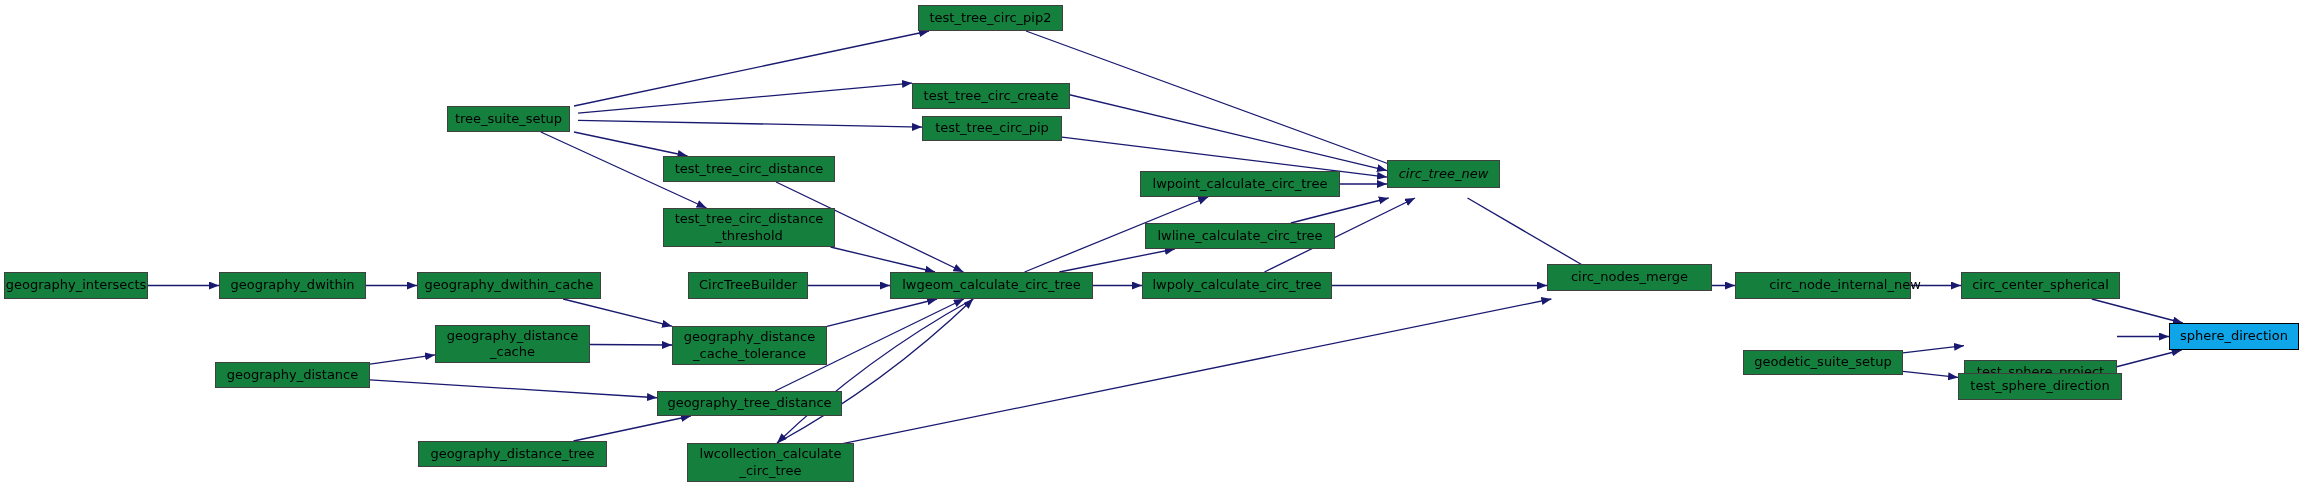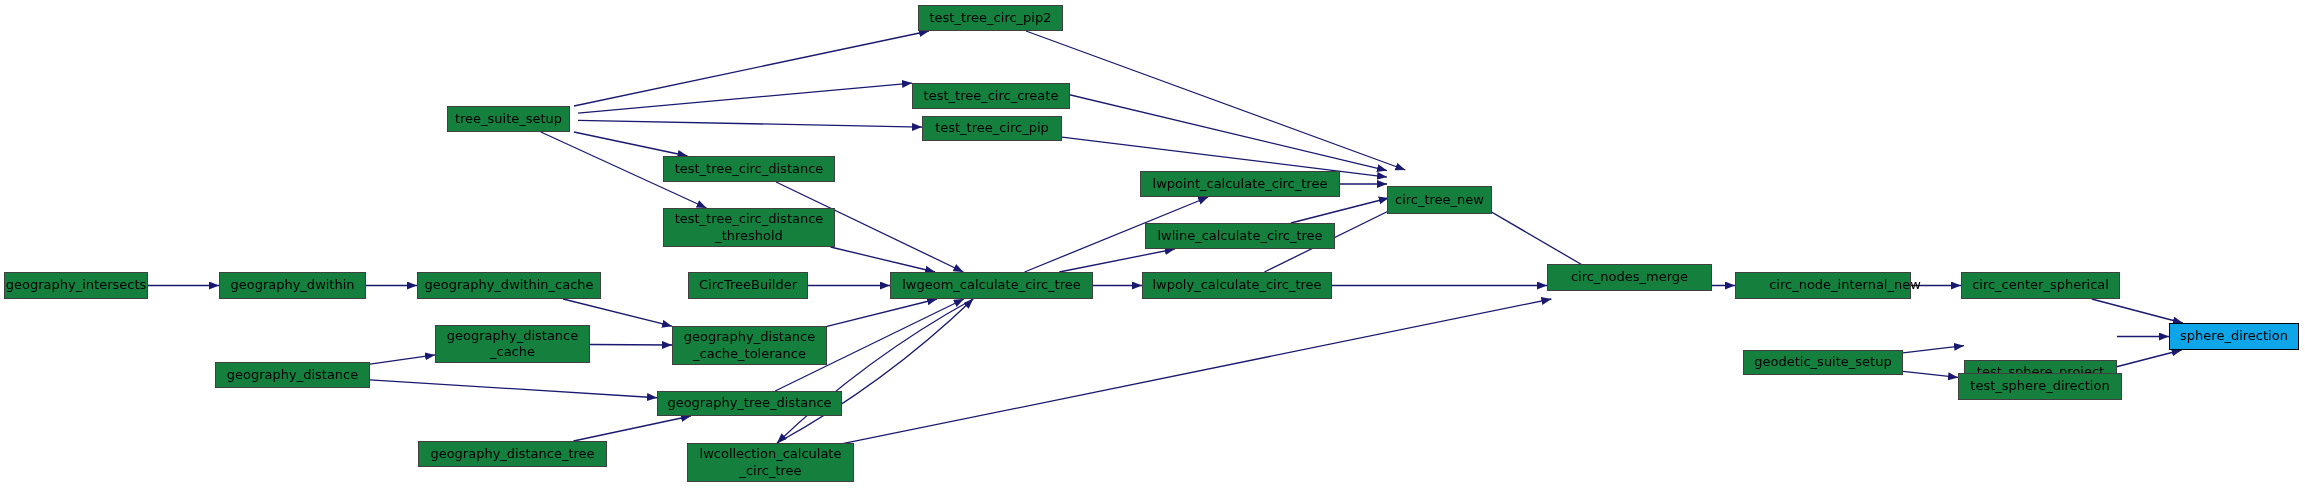--- a/index.html
+++ b/index.html
@@ -85,21 +85,21 @@
       <div class="node" style="left: 912px; top: 63px; width: 158px; height: 26px; margin-top: 20px;">test_tree_circ_create</div>
       <div class="node" style="left: 922px; top: 116px; width: 140px; height: 25px;">test_tree_circ_pip</div>
       <div class="node" style="left: 663px; top: 156px; width: 172px; height: 26px;">test_tree_circ_distance</div>
       <div class="node" style="left: 663px; top: 208px; width: 172px; height: 39px;">test_tree_circ_distance
 _threshold</div>
       <div class="node" style="left: 688px; top: 272px; width: 120px; height: 27px;">CircTreeBuilder</div>
       <div class="node" style="left: 890px; top: 272px; width: 203px; height: 27px;">lwgeom_calculate_circ_tree</div>
       <div class="node" style="left: 1140px; top: 171px; width: 200px; height: 26px;">lwpoint_calculate_circ_tree</div>
       <div class="node" style="left: 1145px; top: 223px; width: 190px; height: 26px;">lwline_calculate_circ_tree</div>
       <div class="node" style="left: 1142px; top: 272px; width: 190px; height: 27px;">lwpoly_calculate_circ_tree</div>
-      <div class="node" style="left: 1387px; top: 186px; width: 105px; height: 28px;">circ_tree_new</div>
+      <div class="node" style="left: 1387px; top: 160px; width: 113px; height: 28px; font-style: italic;">circ_tree_new</div>
       <div class="node" style="left: 1547px; top: 264px; width: 165px; height: 27px;">circ_nodes_merge</div>
       <div class="node" style="left: 1735px; top: 272px; width: 176px; height: 27px; padding-left: 44px;">circ_node_internal_new</div>
       <div class="node" style="left: 1961px; top: 272px; width: 159px; height: 27px;">circ_center_spherical</div>
       <div class="node" style="left: 1743px; top: 350px; width: 160px; height: 25px;">geodetic_suite_setup</div>
       <div class="node" style="left: 1964px; top: 324px; width: 153px; height: 25px; margin-top: 36px;">test_sphere_project</div>
       <div class="node" style="left: 1958px; top: 373px; width: 164px; height: 27px;">test_sphere_direction</div>
       <div class="node highlight" style="left: 2169px; top: 323px; width: 130px; height: 27px;">sphere_direction</div>
     </div>
 </div>
 

